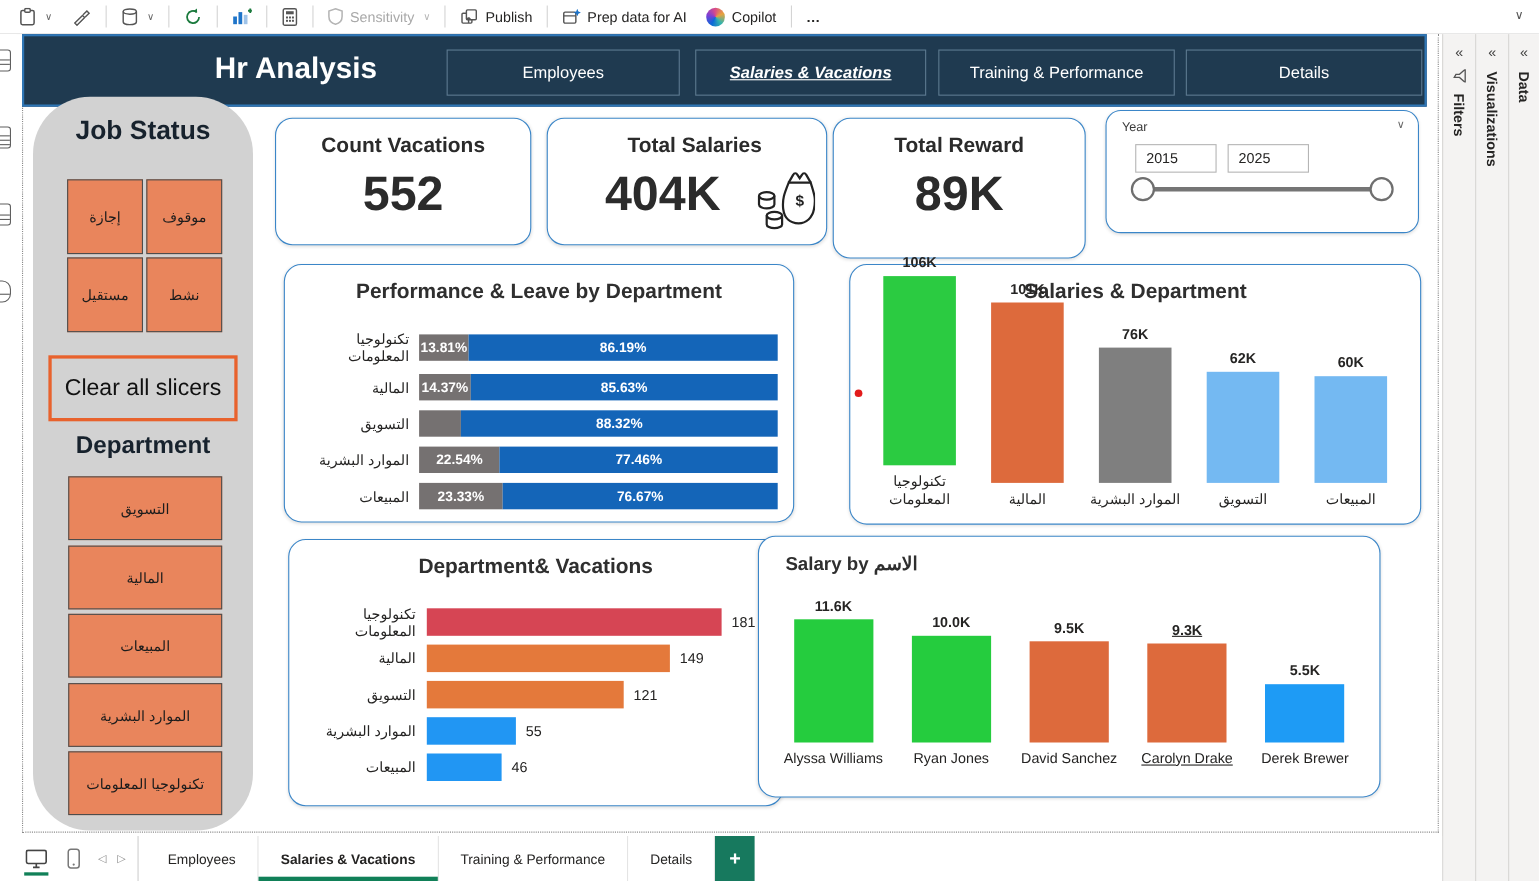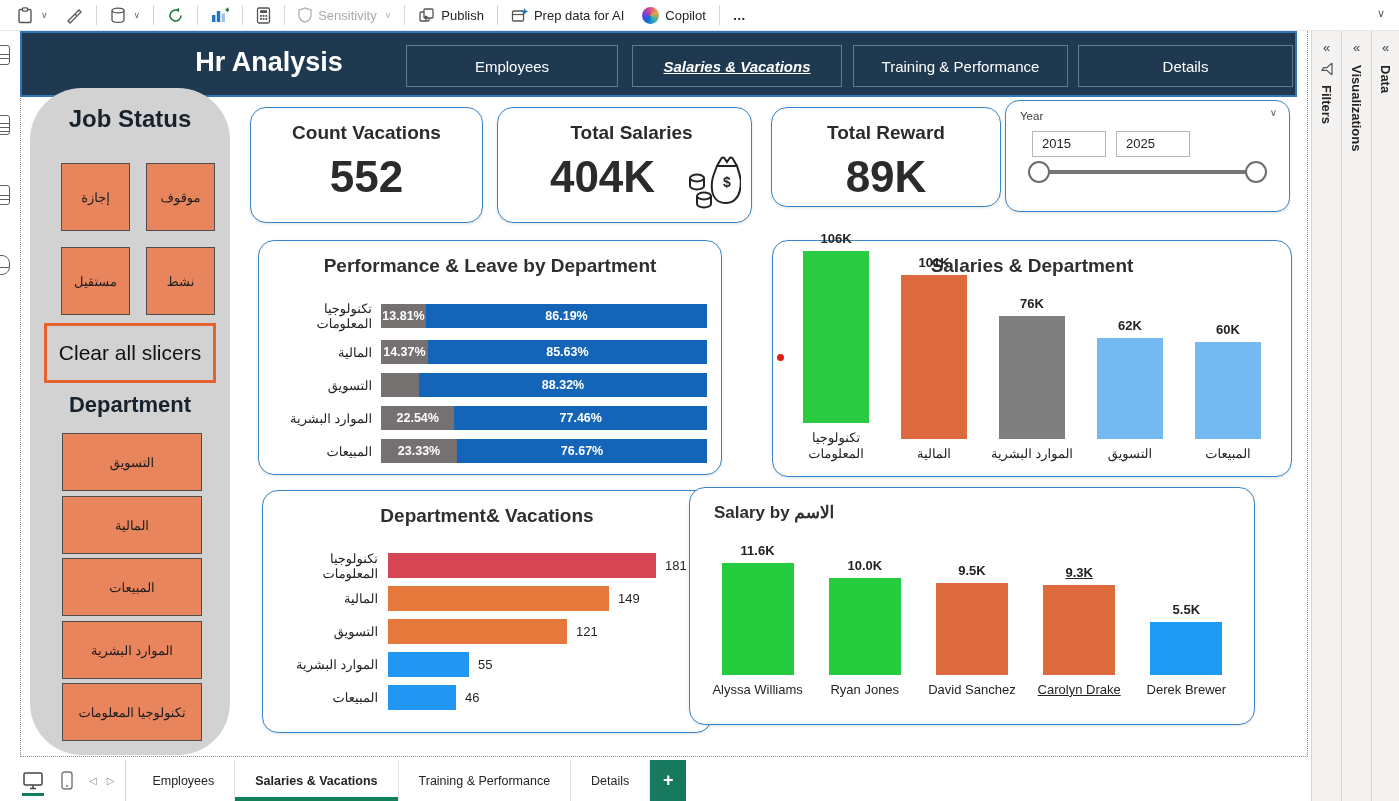--- a/index.html
+++ b/index.html
@@ -30,21 +30,21 @@
   #hdr-title { position:absolute; left:142px; top:14px; width:210px; text-align:center;
                color:#fff; font-size:27px; font-weight:bold; }
   .nav-btn { position:absolute; top:12px; height:42px; border:1px solid #5d7a90; color:#fff;
              font-size:15px; display:flex; align-items:center; justify-content:center; cursor:pointer; }
   .nav-btn.active span { font-style:italic; font-weight:bold; text-decoration:underline; }
 
   
   #sidebar { position:absolute; left:30px; top:88px; width:200px; height:667px; background:#d2d2d2; border-radius:52px; }
   #job-title { position:absolute; top:17px; width:100%; text-align:center; font-size:24px; font-weight:bold; color:#17222d; }
   #job-grid { position:absolute; left:31px; top:75px; width:142px; display:grid;
-              grid-template-columns:69px 69px; gap:16px; }
+              grid-template-columns:69px 69px; gap:3px; }
   .slicer-btn { background:#e9855c; border:1px solid #4d4d4d; color:#1c1c1c; font-size:13px;
                 display:flex; align-items:center; justify-content:center; cursor:pointer; }
   .job-cell { height:68px; }
   #clear-btn { position:absolute; left:14px; top:235px; width:172px; height:60px; border:3px solid #e8622d;
                background:transparent; font-size:21px; color:#111; display:flex; align-items:center; justify-content:center;
                cursor:pointer; font-family:"Liberation Sans", sans-serif; }
   #dept-title { position:absolute; top:304px; width:100%; text-align:center; font-size:22px; font-weight:bold; color:#17222d; }
   .dept-cell { position:absolute; left:32px; width:140px; height:58px; }
 
   
@@ -278,21 +278,21 @@
       <path d="M34 14 l4-7 c1-2 3-2 4 0 l2 3 2-3 c1-2 3-2 4 0 l4 7"></path>
       <path d="M34 14 h20 c3 10 5 14 3 24 c-1.5 8-7 13-14 13 c-8 0-13-5-14-13 c-1-9 1-14 5-24 Z"></path>
       <ellipse cx="14" cy="26" rx="7" ry="3.4"></ellipse>
       <path d="M7 26 v8 c0 1.9 3.1 3.4 7 3.4 s7-1.5 7-3.4 v-8"></path>
       <ellipse cx="21" cy="44" rx="7" ry="3.4"></ellipse>
       <path d="M14 44 v8 c0 1.9 3.1 3.4 7 3.4 s7-1.5 7-3.4 v-8"></path>
     </g>
     <text x="44" y="35" font-size="14" font-weight="bold" fill="#222" text-anchor="middle" font-family="Liberation Sans, sans-serif">$</text>
   </svg>
 </div>
-<div class="card" style="left:757px;top:107px;width:230px;height:100px;margin-left:14px;">
+<div class="card" style="left:757px;top:107px;width:230px;height:128px;">
   <div class="kpi-title">Total Reward</div>
   <div class="kpi-value">89K</div>
 </div>
 
 <div class="card" id="year-card">
   <div id="year-label">Year</div>
   <div id="year-chev">∨</div>
   <div class="year-input" style="left:26px;">2015</div>
   <div class="year-input" style="left:110px;">2025</div>
   <div id="year-track"></div>

